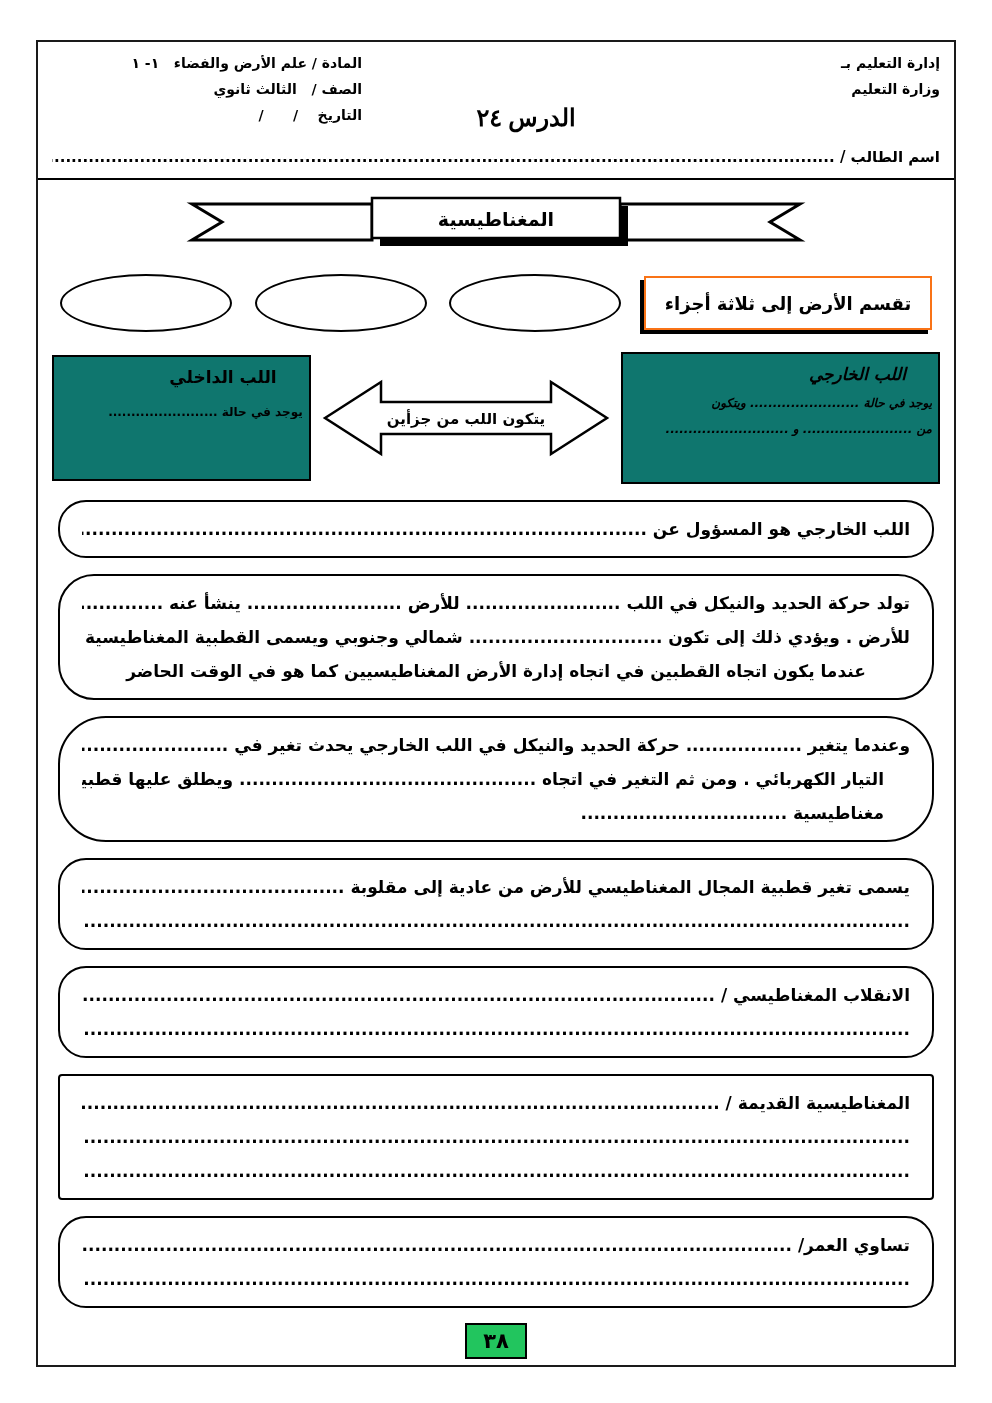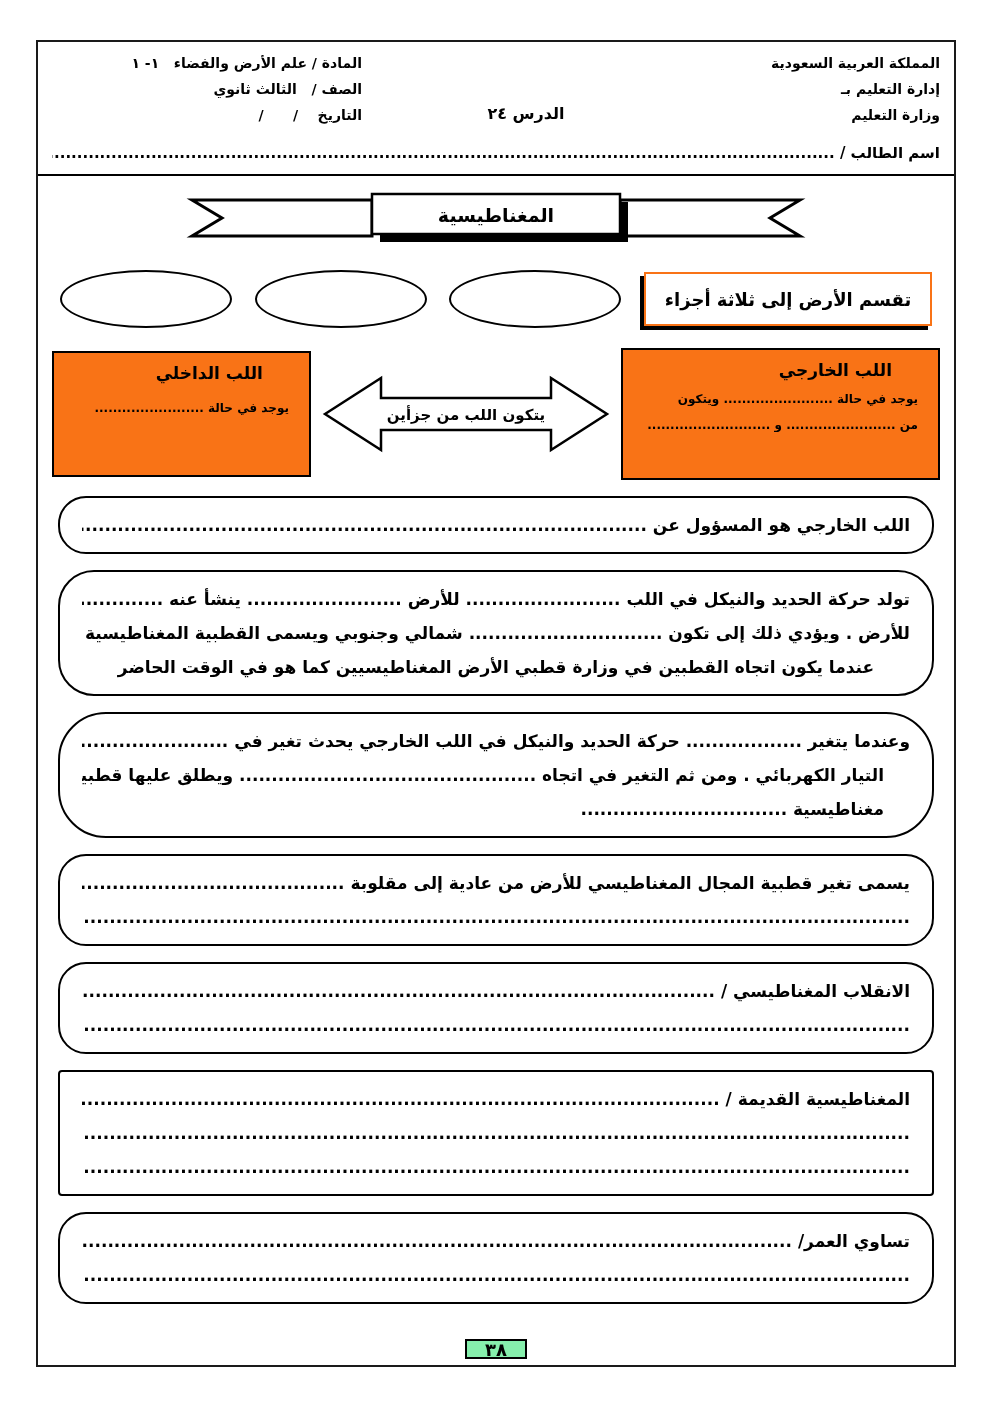--- a/index.html
+++ b/index.html
@@ -11,77 +11,76 @@
   .page{
     position:absolute;left:36px;top:40px;width:920px;height:1327px;
     box-sizing:border-box;border:2px solid #1a1a1a;
     padding:8px 14px;direction:rtl;overflow:hidden;
   }
   
   .header{display:flex;justify-content:space-between;align-items:flex-start;}
   .hdr-col{font-size:14px;font-weight:bold;line-height:26px;}
   .hdr-right{width:250px;text-align:right;}
   .hdr-left{width:310px;text-align:right;}
-  .lesson-title{font-size:16px;font-weight:bold;margin-top:54px;text-align:center;}
+  .lesson-title{font-size:24px;font-weight:bold;margin-top:54px;text-align:center;font-family:Liberation Serif, serif;}
   .student-line{margin-top:16px;font-size:15px;font-weight:bold;}
   .line{white-space:nowrap;overflow:hidden;}
   .rule{border:0;border-top:2px solid #000;margin:12px -14px 0 -14px;}
   
   .banner{margin-top:10px;text-align:center;}
   .banner svg{display:block;margin:0 auto;}
   
   .parts-row{display:flex;align-items:center;justify-content:space-between;margin-top:20px;padding:0 8px;}
   .parts-box{
     box-sizing:border-box;width:288px;height:54px;border:2px solid #f97316;
     box-shadow:-4px 4px 0 #000;display:flex;align-items:center;justify-content:center;
     font-size:18px;font-weight:bold;background:#fff;
   }
   .ellipse{
     box-sizing:border-box;width:172px;height:58px;border:2px solid #000;border-radius:50%;background:#fff;
   }
   
   .cores-row{display:flex;align-items:center;margin-top:20px;gap:6px;}
   .core-box{
-    box-sizing:border-box;border:2px solid #000;background:#f97316;padding:8px 20px;
+    box-sizing:border-box;border:2px solid #000;background:#0f766e;padding:8px 6px;
     font-weight:bold;
   }
-  .core-outer{width:346px;height:132px;}
+  .core-outer{width:346px;height:132px;font-style:italic;}
   .core-inner{width:280px;height:126px;}
   .core-title{font-size:17px;padding-left:0;padding-right:26px;margin-top:2px;}
   .core-line{font-size:12px;margin-top:12px;}
   .arrow-wrap{flex:1;display:flex;align-items:flex-start;justify-content:center;}
   
   .section{
     box-sizing:border-box;border:2px solid #000;background:#fff;
     margin:16px 6px 0 6px;padding:10px 22px;
     font-size:17px;font-weight:bold;line-height:2.0;text-align:right;
   }
   .r28{border-radius:28px;}
   .r36{border-radius:36px;}
   .r48{border-radius:48px;}
   .r4{border-radius:4px;}
   .center-line{text-align:center;}
   .indent{padding-right:26px;}
   
   .pagenum-box{
     position:absolute;bottom:6px;left:50%;transform:translateX(-50%);
-    box-sizing:border-box;min-width:62px;height:20px;border:2px solid #000;
+    box-sizing:border-box;min-width:62px;height:36px;border:2px solid #000;
     display:flex;align-items:center;justify-content:center;
-    font-size:18px;font-weight:bold;padding:0 12px;background:#86efac;
+    font-size:21px;font-weight:bold;padding:0 12px;background:#22c55e;
   }
   svg text{font-family:"DejaVu Sans", sans-serif;}
 </style>
 </head>
 <body>
 
 <div class="page">
 
   <div class="header">
     <div class="hdr-col hdr-right">
-      <div>المملكة العربية السعودية</div>
       <div>إدارة التعليم بـ</div>
       <div>وزارة التعليم</div>
     </div>
     <div>
       <div class="lesson-title">الدرس ٢٤</div>
     </div>
     <div class="hdr-col hdr-left">
       <div>المادة / علم الأرض والفضاء&nbsp;&nbsp;&nbsp;١- ١</div>
       <div>الصف /&nbsp;&nbsp;&nbsp;الثالث ثانوي</div>
       <div>التاريخ&nbsp;&nbsp;&nbsp;&nbsp;/&nbsp;&nbsp;&nbsp;&nbsp;&nbsp;&nbsp;/</div>
@@ -127,21 +126,21 @@
     </div>
   </div>
 
   <div class="section r28">
     <div class="line">اللب الخارجي هو المسؤول عن ........................................................................................................................</div>
   </div>
 
   <div class="section r36">
     <div class="line">تولد حركة الحديد والنيكل في اللب ........................ للأرض ........................ ينشأ عنه ....................................................................</div>
     <div class="line">للأرض . ويؤدي ذلك إلى تكون .............................. شمالي وجنوبي ويسمى القطبية المغناطيسية ............................</div>
-    <div class="line center-line">عندما يكون اتجاه القطبين في وزارة قطبي الأرض المغناطيسيين كما هو في الوقت الحاضر</div>
+    <div class="line center-line">عندما يكون اتجاه القطبين في اتجاه إدارة الأرض المغناطيسيين كما هو في الوقت الحاضر</div>
   </div>
 
   <div class="section r48">
     <div class="line">وعندما يتغير .................. حركة الحديد والنيكل في اللب الخارجي يحدث تغير في ....................................................</div>
     <div class="line indent">التيار الكهربائي . ومن ثم التغير في اتجاه .............................................. ويطلق عليها قطبية</div>
     <div class="line indent">مغناطيسية ................................</div>
   </div>
 
   <div class="section r28">
     <div class="line">يسمى تغير قطبية المجال المغناطيسي للأرض من عادية إلى مقلوبة ........................................................</div>

